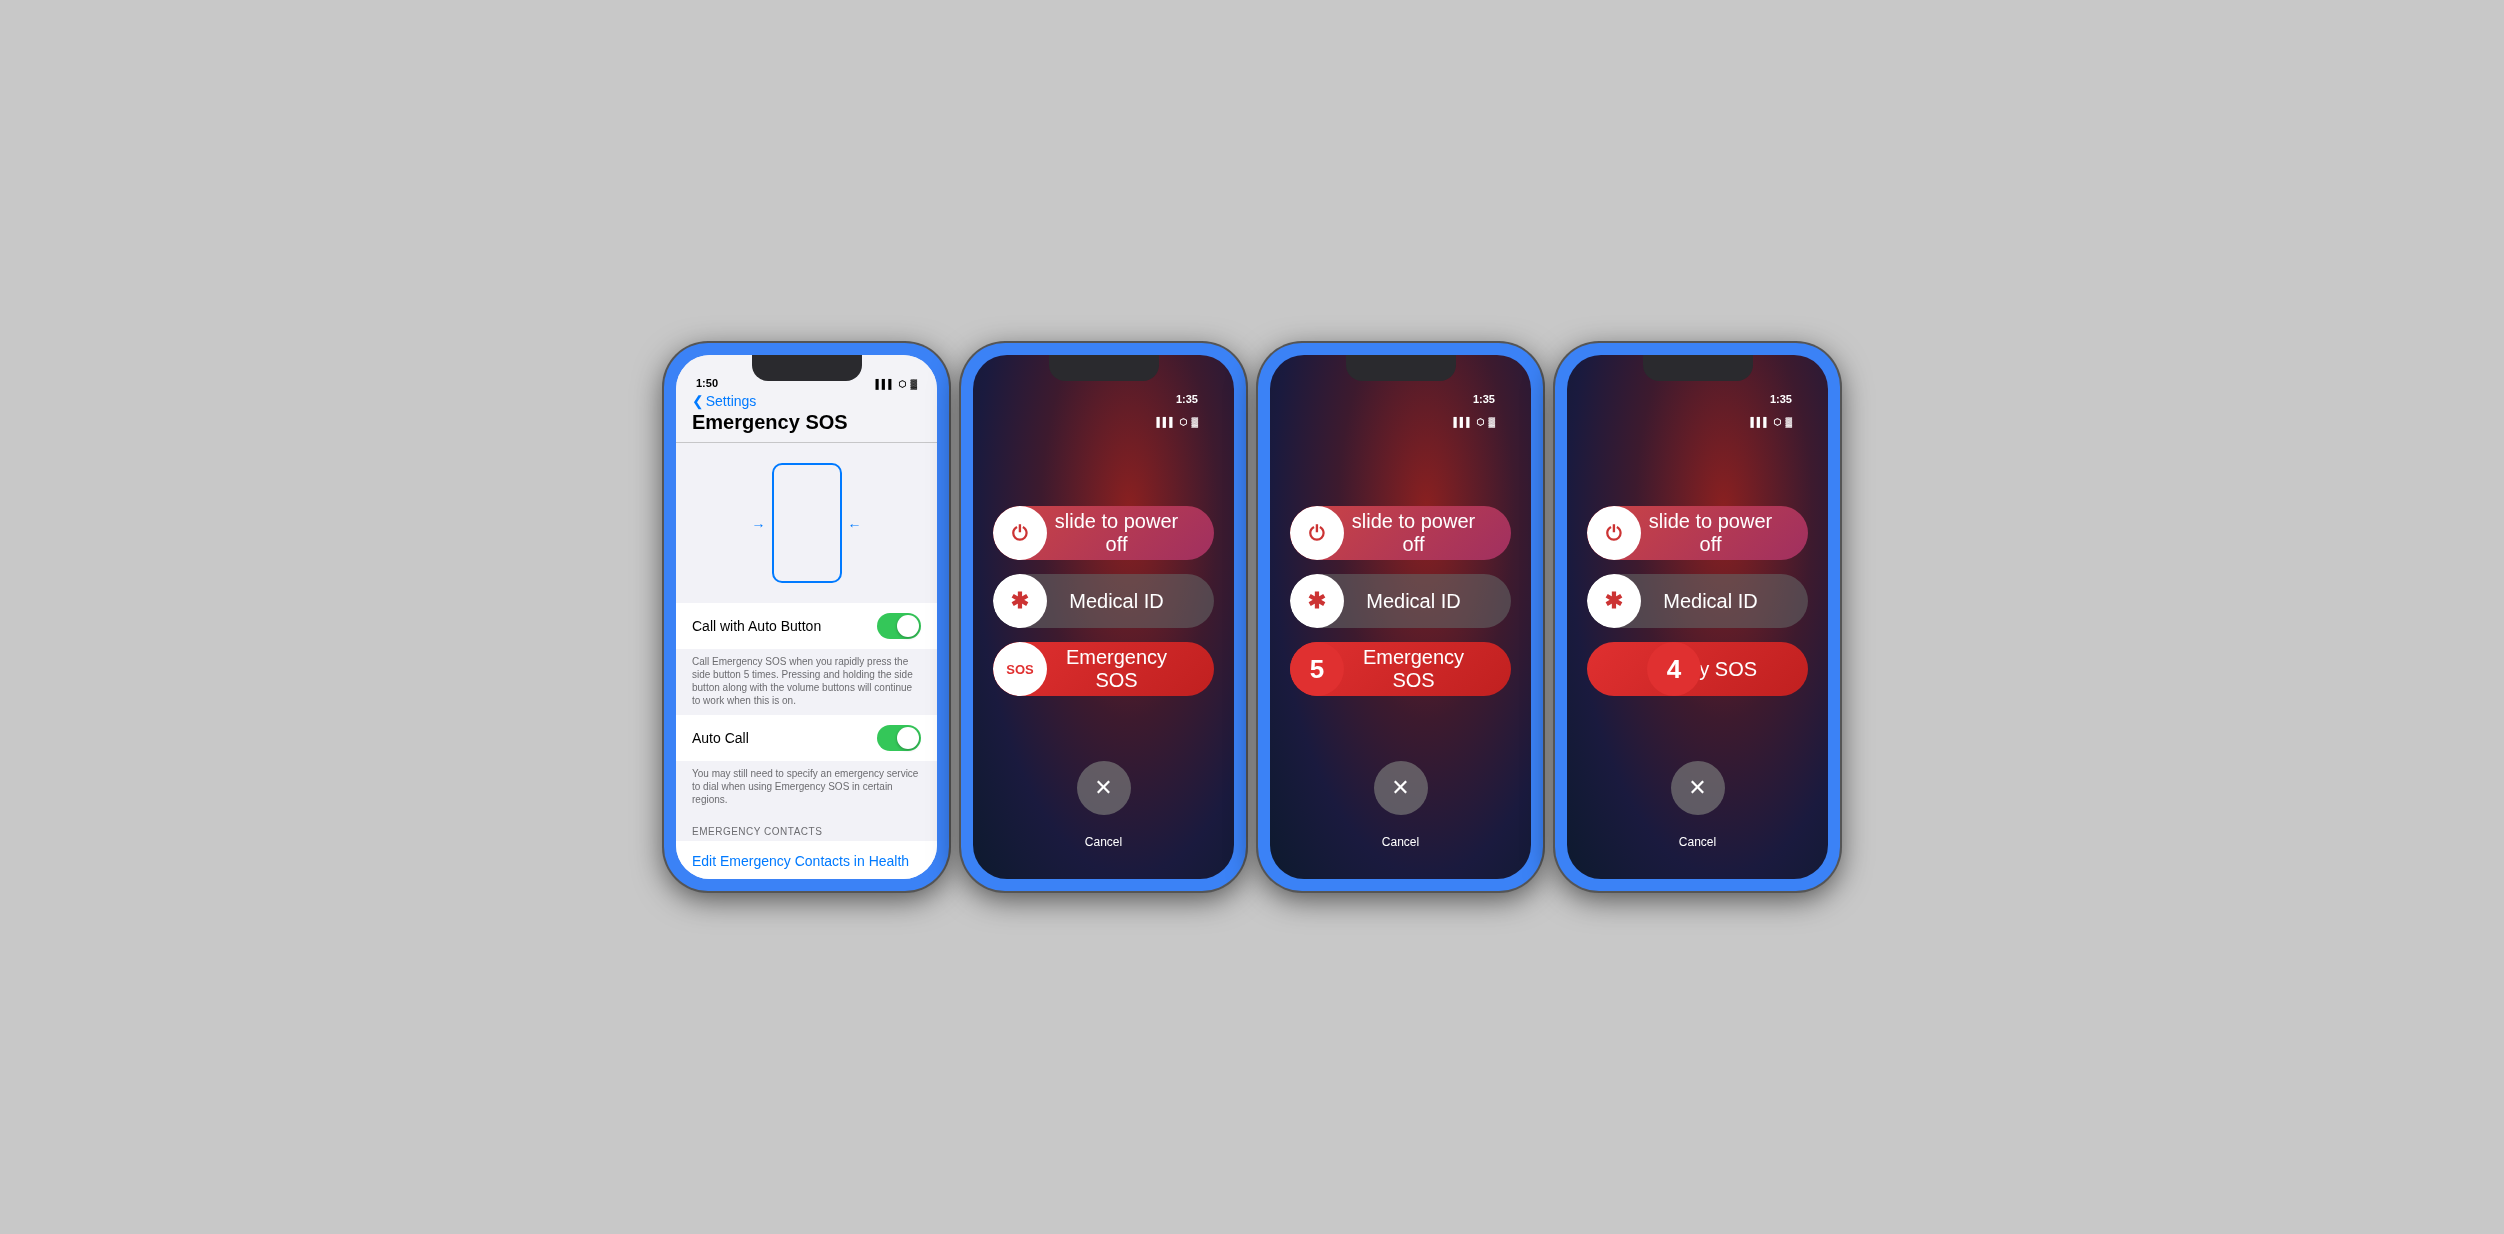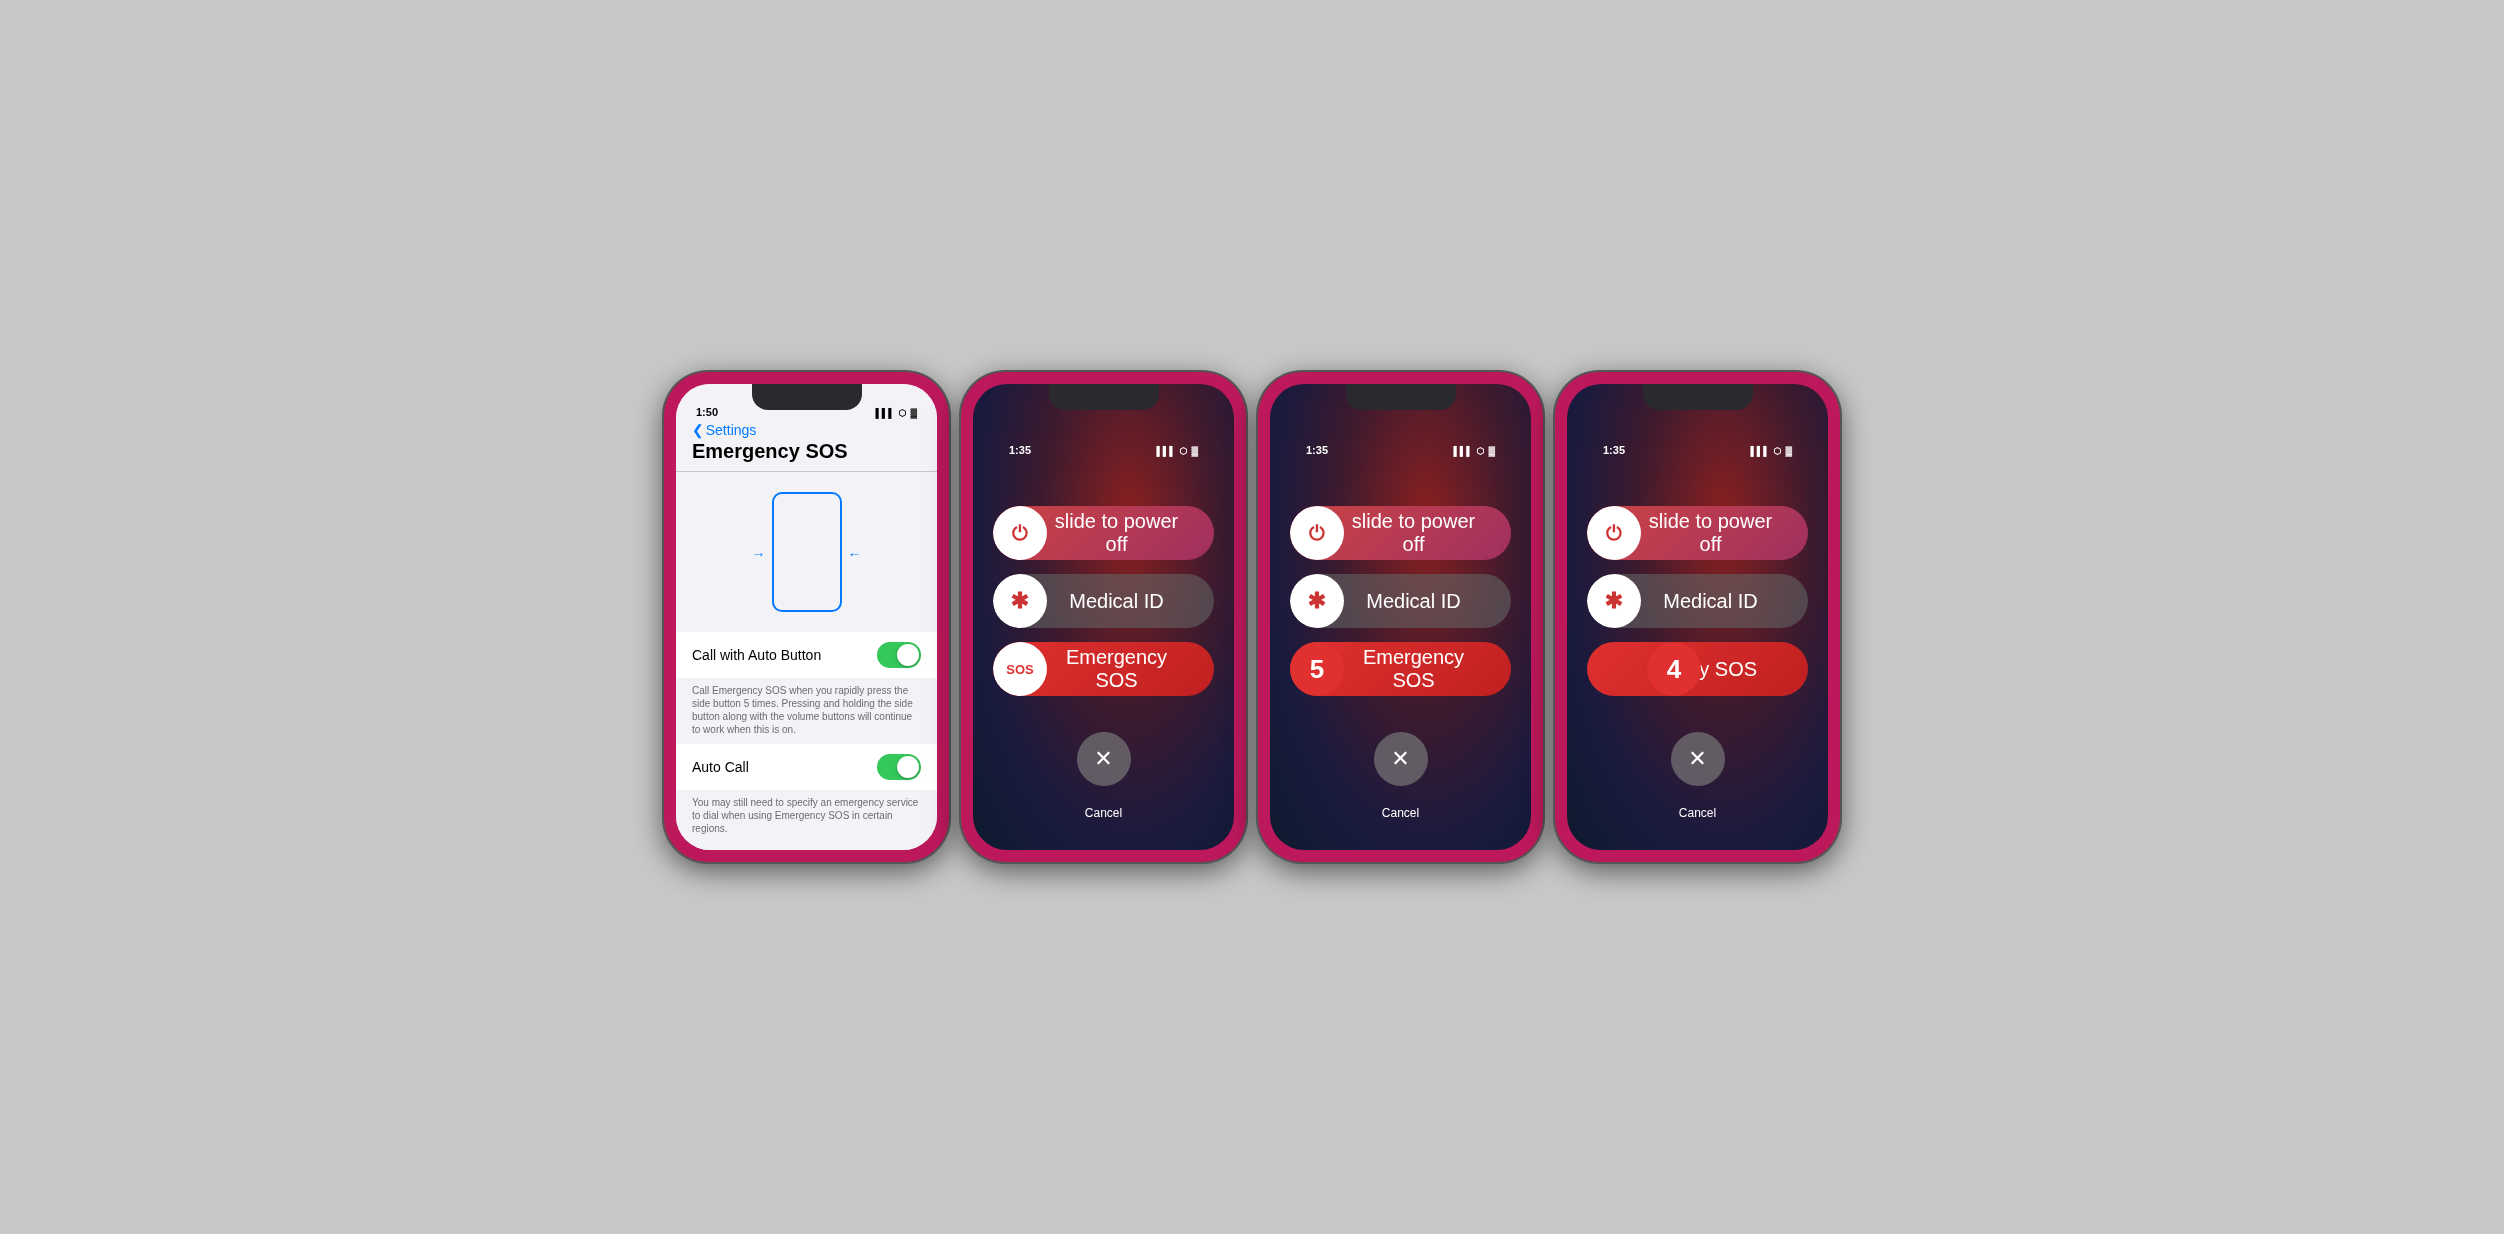--- a/index.html
+++ b/index.html
@@ -15,22 +15,22 @@
     .scene {
       display: flex;
       gap: 12px;
       align-items: center;
     }
 
     
     .phone {
       position: relative;
       width: 285px;
-      height: 490px;
-      background: #be185d;
+      height: 548px;
+      background: #3b82f6;
       border-radius: 44px;
       box-shadow: 0 0 0 2px #555, 0 8px 30px rgba(0,0,0,0.6);
       overflow: hidden;
       flex-shrink: 0;
     }
     .phone-screen {
       position: absolute;
       top: 12px; left: 12px; right: 12px; bottom: 12px;
       border-radius: 34px;
       overflow: hidden;
@@ -264,21 +264,21 @@
     }
 
     
     .slider-icon.countdown {
       background: #e03030;
       color: #fff;
       font-size: 26px;
       font-weight: 700;
     }
 
-    .status-white { color: #fff; }
+    .status-white { color: #fff; flex-direction: column; }
     .status-dark { color: #000; }
   </style>
 </head>
 <body>
 
 <div class="scene">
 
   <div class="phone">
 
     <div class="phone-screen">

